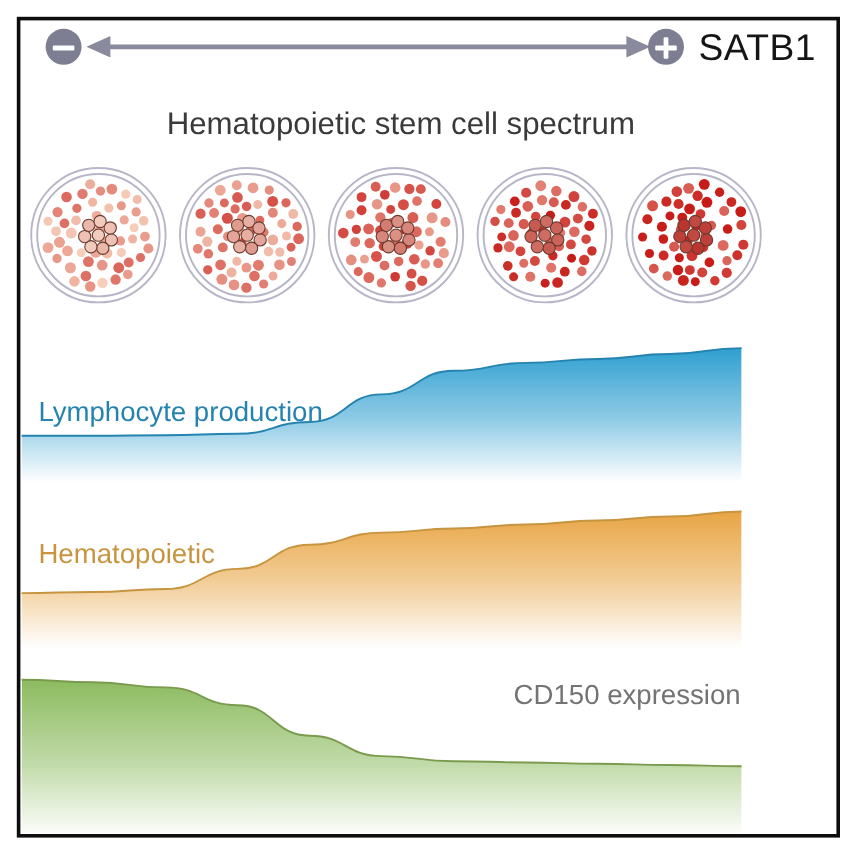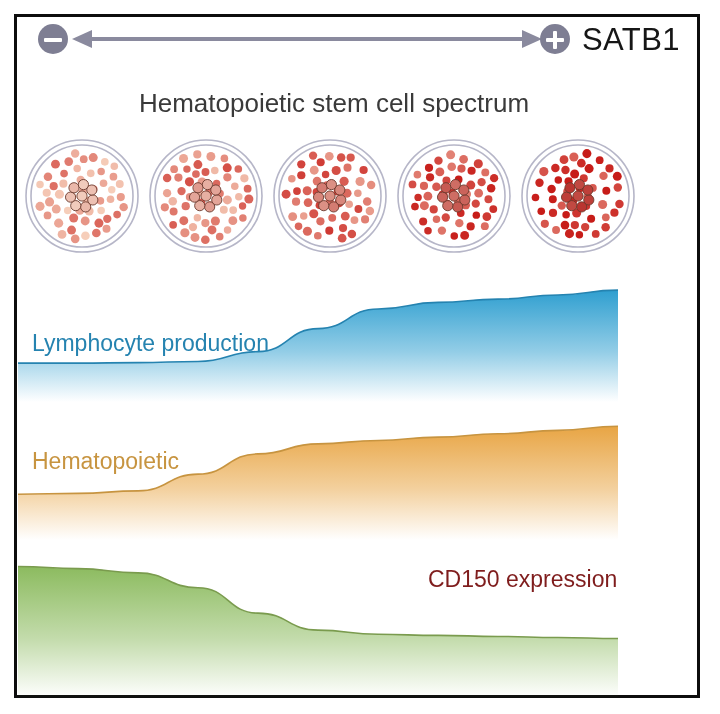--- a/index.html
+++ b/index.html
@@ -141,21 +141,21 @@
     margin-top: 18px;
   }
   .label-reconstitution {
     left: 14px;
     top: 30px;
     color: #c79440;
   }
   .label-cd150 {
     left: 410px;
     top: 14px;
-    color: #7f1d1d;
+    color: #737373;
   }
 </style>
 </head>
 <body>
 
 <div id="figure-root">
 
   <div class="figure-frame"></div>
 
   <div class="gradient-axis">

